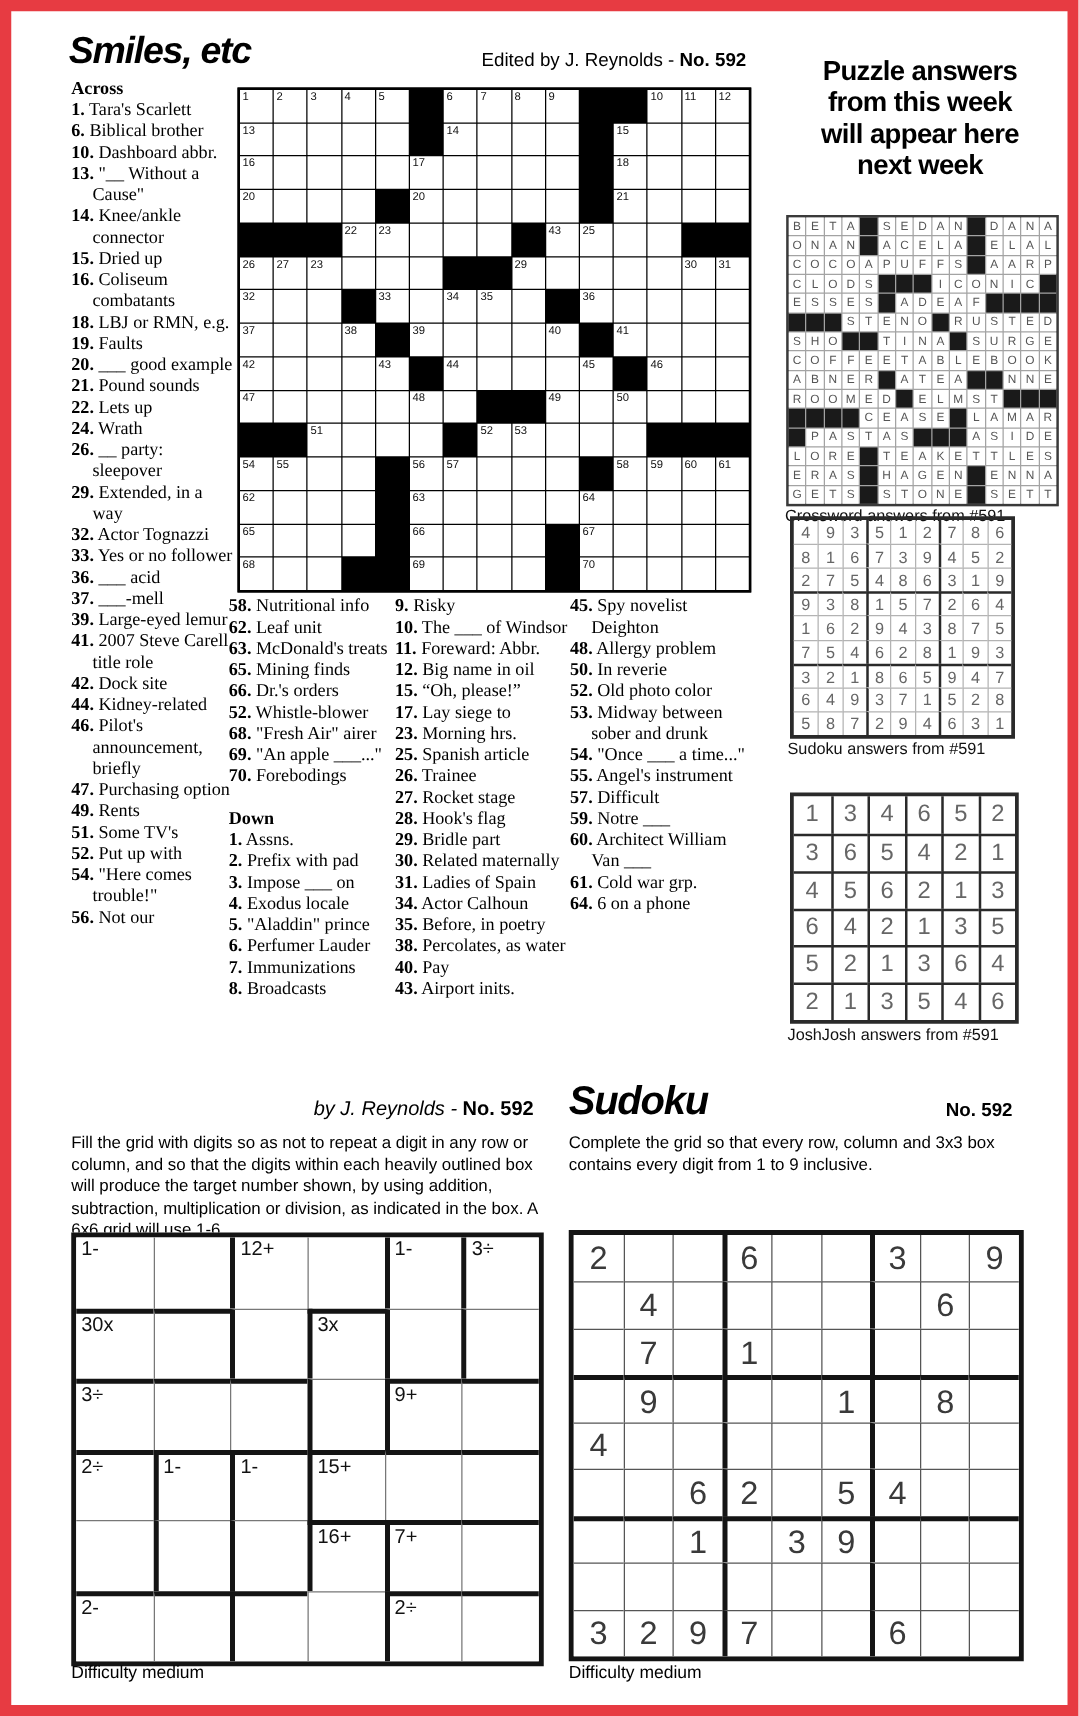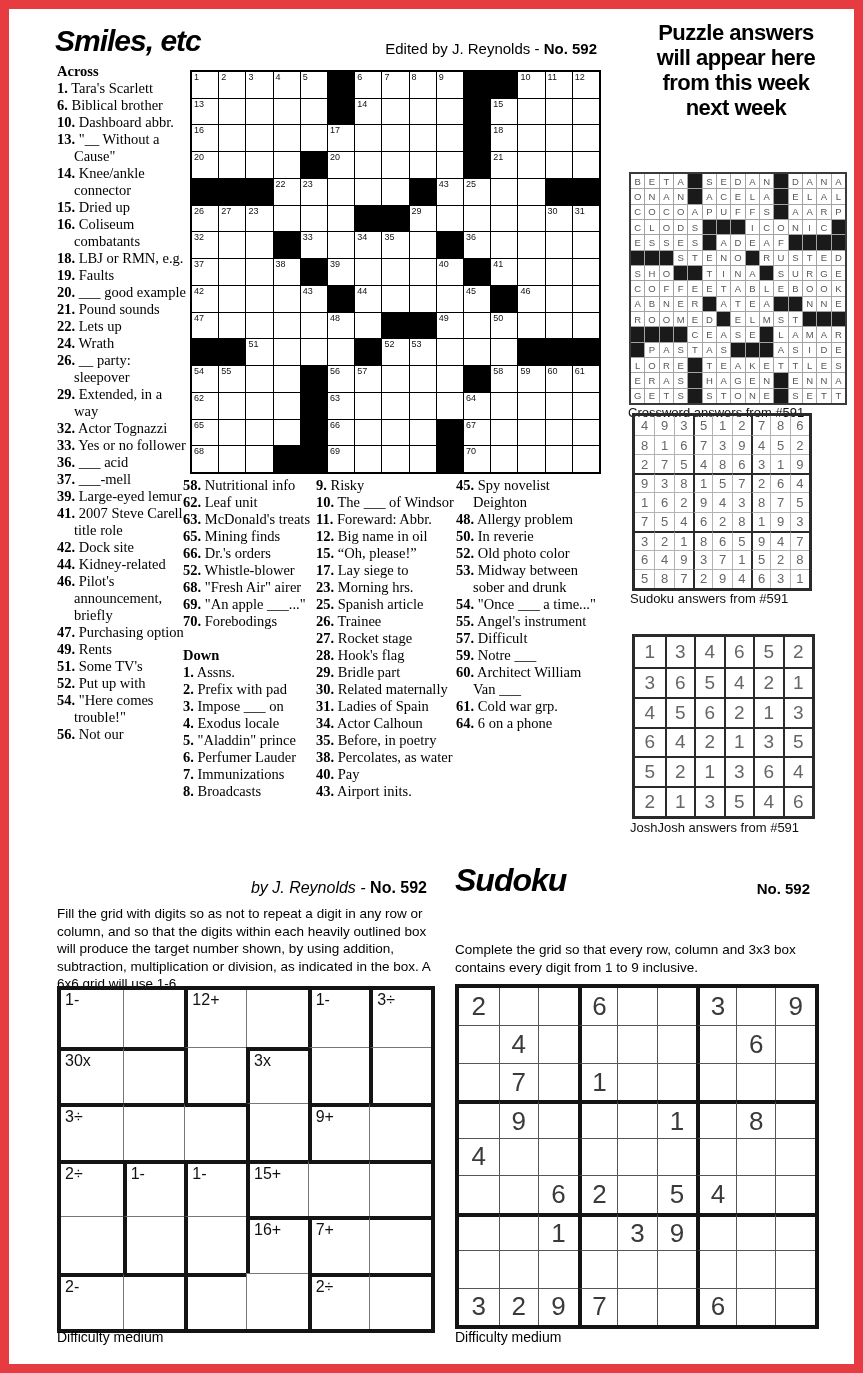--- a/index.html
+++ b/index.html
@@ -27,21 +27,21 @@
 
   
   #cw-grid{left:190px;top:70px;width:407px;height:400px;display:grid;
            grid-template-columns:repeat(15,1fr);grid-template-rows:repeat(15,1fr);
            background:#000;border:2px solid #000;gap:1px;}
   .cwc{background:#fff;position:relative;}
   .cwc.blk{background:#000;}
   .cwn{position:absolute;top:0;left:2px;font-size:9px;line-height:11px;color:#111;}
 
   
-  #note{left:620px;top:20px;width:232px;text-align:center;font-weight:700;font-size:22px;line-height:25px;letter-spacing:-0.5px;}
+  #note{left:620px;top:44px;width:232px;text-align:center;font-weight:700;font-size:22px;line-height:25px;letter-spacing:-0.5px;}
   #cwa{left:629px;top:172px;width:214px;height:229px;display:grid;
        grid-template-columns:repeat(15,1fr);grid-template-rows:repeat(15,1fr);
        background:#a3a3a3;border:2px solid #3a3a3a;gap:1px;}
   .awc{background:#fff;display:flex;align-items:center;justify-content:center;
        font-size:9.5px;color:#555;}
   .awc.blk{background:#1a1a1a;}
   .caption{font-size:13px;color:#111;}
   #cap1{left:628px;top:405px;}
   #cap2{left:630px;top:591px;}
   #cap3{left:630px;top:820px;}
@@ -67,21 +67,21 @@
   #jj-instr{left:57px;top:905px;width:374px;}
   #jj-grid{left:57px;top:986px;width:370px;height:339px;display:grid;
            grid-template-columns:repeat(6,1fr);grid-template-rows:repeat(6,1fr);
            border:4px solid #141414;box-sizing:content-box;background:#fff;}
   .jjc{position:relative;border:0 solid #141414;box-sizing:border-box;background:#fff;}
   .jjl{position:absolute;top:1px;left:4px;font-size:16px;color:#111;}
   .diff{font-size:14px;}
   #jj-diff{left:57px;top:1329px;}
   #s-title{left:455px;top:862px;font-size:32px;}
   #s-no{left:655px;top:880px;width:155px;text-align:right;font-size:15px;font-weight:700;}
-  #s-instr{left:455px;top:905px;width:362px;margin-top:36px;}
+  #s-instr{left:455px;top:905px;width:362px;}
   #s-grid{left:455px;top:984px;width:356px;height:337px;display:grid;
           grid-template-columns:repeat(9,1fr);grid-template-rows:repeat(9,1fr);
           border:4px solid #141414;background:#fff;}
   .sgc{display:flex;align-items:center;justify-content:center;font-size:26px;color:#3a3a3a;
        border:0 solid #141414;box-sizing:border-box;background:#fff;}
   #s-diff{left:455px;top:1329px;}
 </style>
 </head>
 <body>
 
@@ -543,22 +543,22 @@
         <span class="cwn">70</span>
       </div>
       <div class="cwc"></div>
       <div class="cwc"></div>
       <div class="cwc"></div>
       <div class="cwc"></div>
     </div>
 
   <div class="abs" id="note">
       <div class="note-line">Puzzle answers</div>
+      <div class="note-line">from this week</div>
       <div class="note-line">will appear here</div>
-      <div class="note-line">from this week</div>
       <div class="note-line">next week</div>
     </div>
   <div class="abs" id="cwa">
       <div class="awc">B</div>
       <div class="awc">E</div>
       <div class="awc">T</div>
       <div class="awc">A</div>
       <div class="awc blk"></div>
       <div class="awc">S</div>
       <div class="awc">E</div>

